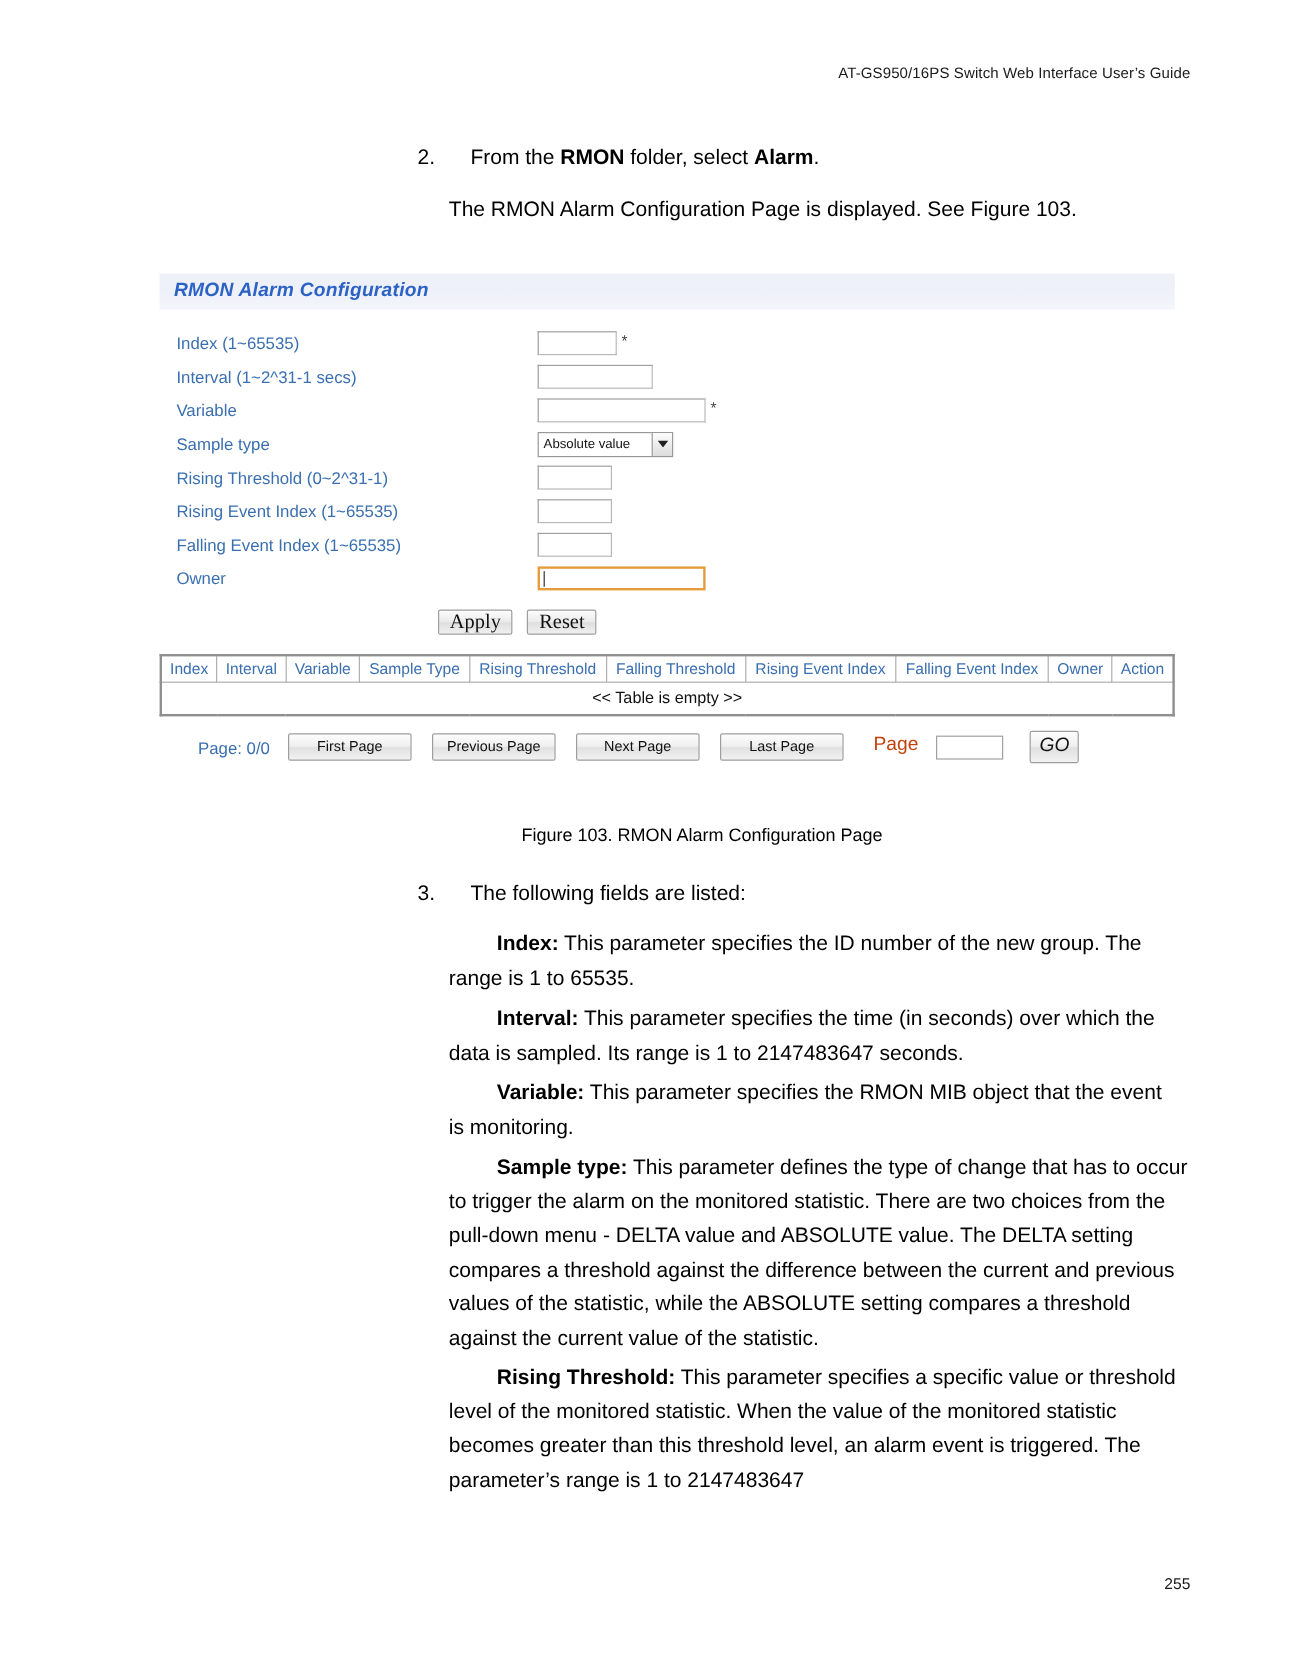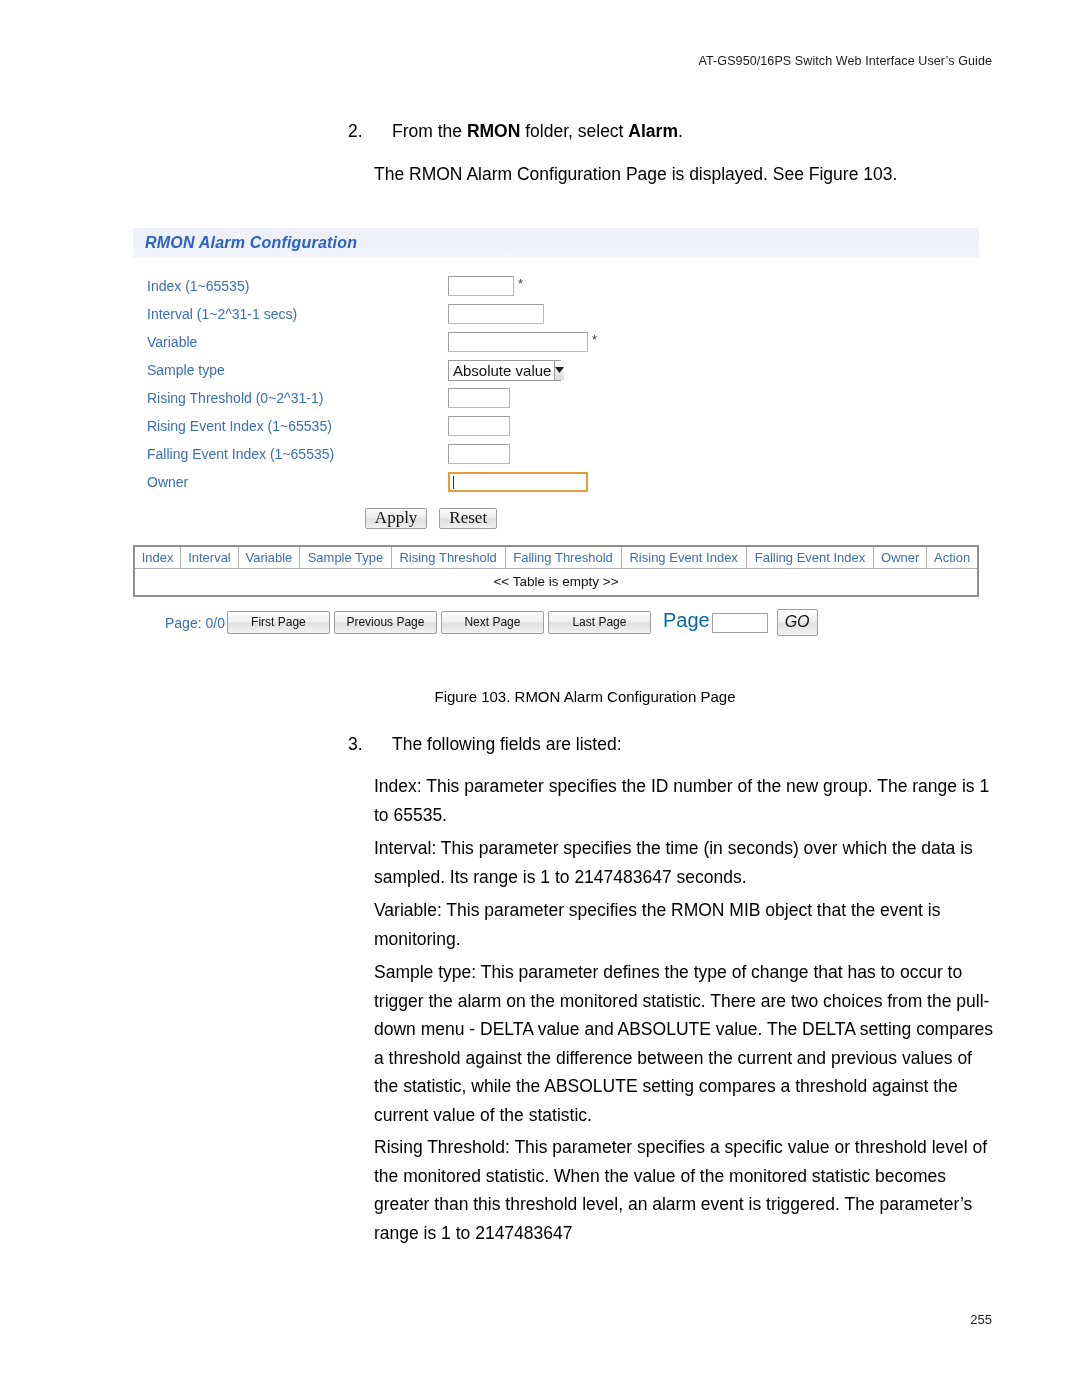--- a/index.html
+++ b/index.html
@@ -41,21 +41,21 @@
     display: block;
     margin-left: 44px;
   }
 
   .para {
     position: absolute;
     font-size: 17.5px;
     line-height: 28.5px;
     color: #000;
   }
-  .para b { font-weight: normal; }
+  .para b { font-weight: bold; margin-left: 40px; }
 
   .fig-caption {
     position: absolute;
     width: 1080px;
     text-align: center;
     font-size: 15px;
     color: #000;
     padding-left: 90px;
   }
 
@@ -142,21 +142,21 @@
     align-self: flex-start;
     padding-top: 3px;
   }
 
   .selectbox {
     height: 21px;
     border: 1px solid #9a9a9a;
     background: #ffffff;
     display: flex;
     align-items: center;
-    font-size: 15px;
+    font-size: 11px;
     color: #111;
     padding-left: 4px;
     width: 113px;
     justify-content: space-between;
   }
   .select-label { white-space: nowrap; }
   .select-arrow {
     width: 17px;
     height: 19px;
     background: linear-gradient(to bottom, #fdfdfd, #dcdcdc);
@@ -215,43 +215,43 @@
     color: #111;
     padding: 5px 0 6px 0;
   }
 
   
   .pager {
     display: flex;
     align-items: center;
     margin-top: 12px;
     padding-left: 32px;
-    gap: 0;
+    gap: 13px;
   }
   .pager-label {
     font-size: 14px;
     color: #3a6fb0;
     margin-right: 2px;
     white-space: nowrap;
   }
   .pbtn {
     font-size: 12px;
     font-family: "Liberation Sans", sans-serif;
     color: #111;
     background: linear-gradient(to bottom, #fdfdfd 0%, #efefef 47%, #e0e0e0 53%, #f2f2f2 100%);
     border: 1px solid #9d9d9d;
     border-radius: 2px;
     padding: 3px 0 4px 0;
     width: 103px;
     text-align: center;
     margin-right: 4px;
   }
   .pager-page-label {
-    font-size: 20px;
-    color: #0369a1;
+    font-size: 16px;
+    color: #c2410c;
     margin: 0 0 4px 8px;
   }
   .page-input {
     width: 56px;
     height: 20px;
     border: 1px solid #a0a0a0;
     background: #fff;
     display: inline-block;
     margin-left: 2px;
   }

